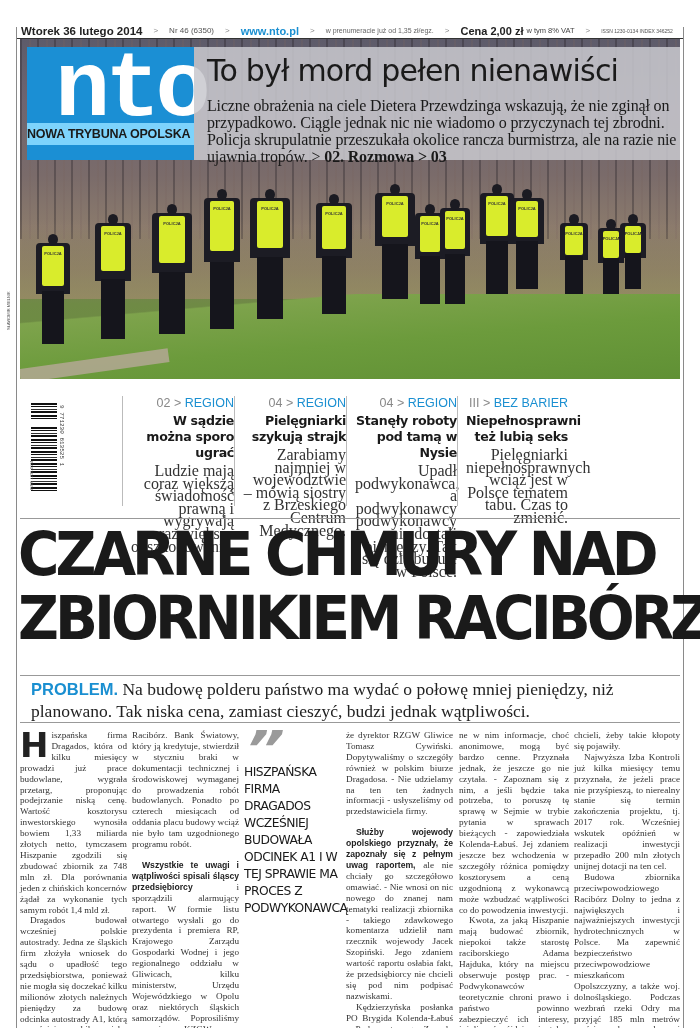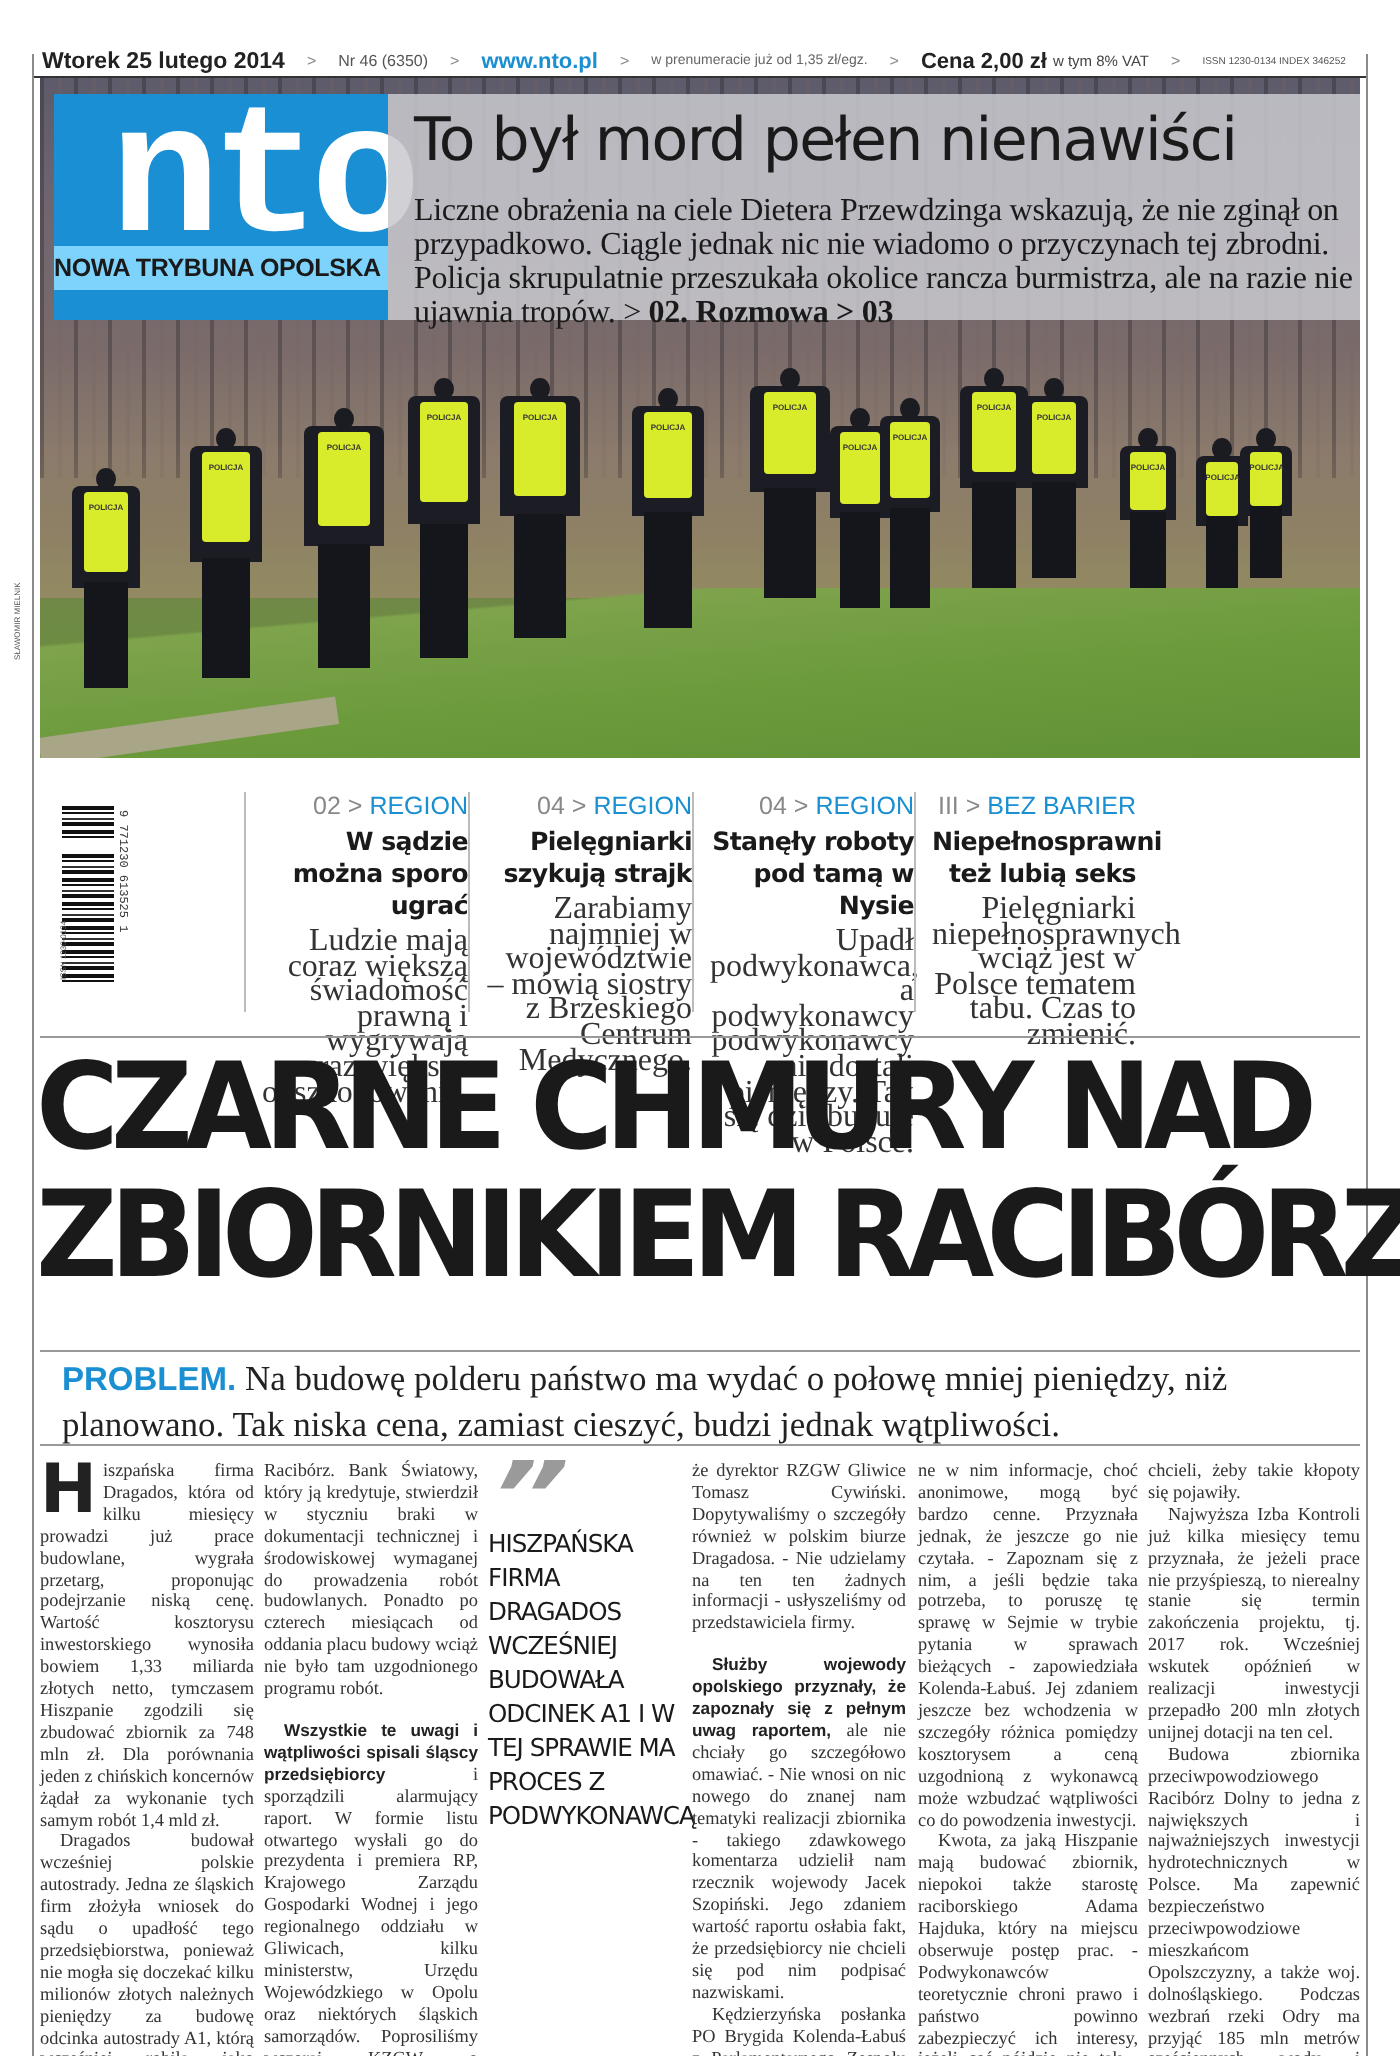--- a/index.html
+++ b/index.html
@@ -93,21 +93,21 @@
   .pullquote .qmark { font-family:"DejaVu Sans", sans-serif; font-weight:bold; font-size: 64px; line-height: 40px; color:#9a9a9a; transform: skewX(-12deg); letter-spacing:-6px; height: 32px; overflow:hidden; }
   .pullquote .qtext { font-family:"DejaVu Sans", sans-serif; font-size: 12.3px; line-height: 17px; color:#1a1a1a; letter-spacing:-0.5px; margin-top: 2px; }
 </style>
 </head>
 <body>
 
 <div class="frame-left"></div>
 <div class="frame-right"></div>
 
 <div class="topbar">
-  <span class="date">Wtorek 25 lutego 2014</span>
+  <span class="date">Wtorek 36 lutego 2014</span>
   <span class="sep">&gt;</span>
   <span class="issue">Nr 46 (6350)</span>
   <span class="sep">&gt;</span>
   <span class="url">www.nto.pl</span>
   <span class="sep">&gt;</span>
   <span class="sub">w prenumeracie już od 1,35 zł/egz.</span>
   <span class="sep">&gt;</span>
   <span class="price">Cena 2,00 zł</span>
   <span class="vat">w tym 8% VAT</span>
   <span class="sep">&gt;</span>

